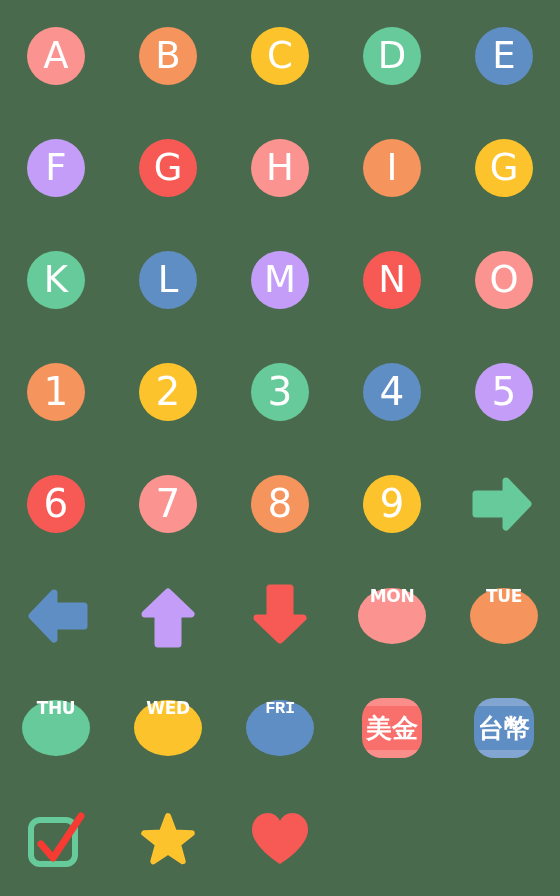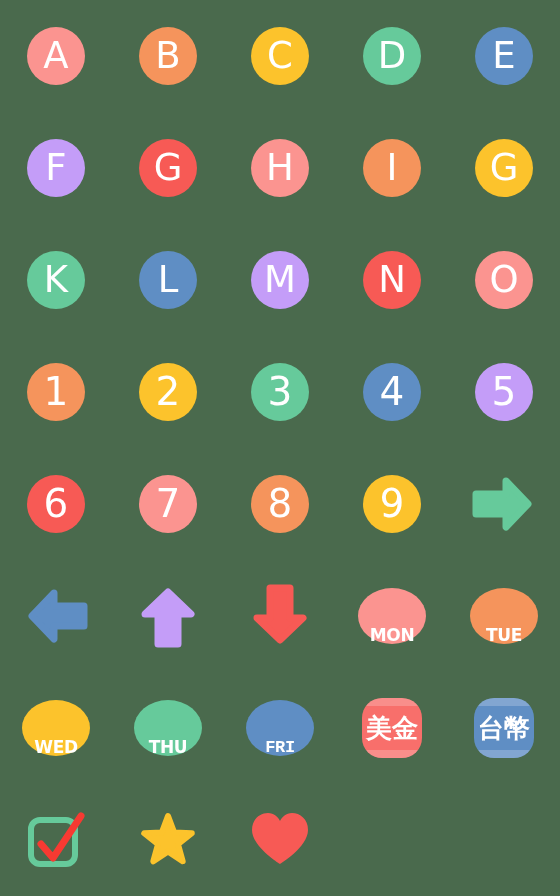--- a/index.html
+++ b/index.html
@@ -56,21 +56,21 @@
   .badge .glyph.num {
     font-size: 39px;
   }
 
   
   .ellipse {
     width: 68px;
     height: 56px;
     border-radius: 50%;
     display: flex;
-    align-items: flex-end;
+    align-items: flex-start;
     justify-content: center;
   }
   .ellipse .glyph {
     color: #ffffff;
     font-size: 17px;
     font-weight: bold;
     letter-spacing: -0.3px;
     line-height: 1;
     font-family: "DejaVu Sans", sans-serif;
   }
@@ -265,27 +265,27 @@
       <div class="ellipse" style="background: rgb(251, 148, 144);">
         <span class="glyph" style="color: rgb(255, 255, 255);">MON</span>
       </div>
     </div>
     <div class="cell">
       <div class="ellipse" style="background: rgb(245, 148, 92);">
         <span class="glyph" style="color: rgb(255, 255, 255);">TUE</span>
       </div>
     </div>
     <div class="cell">
+      <div class="ellipse" style="background: rgb(102, 202, 155);">
+        <span class="glyph" style="color: rgb(255, 255, 255);">THU</span>
+      </div>
+    </div>
+    <div class="cell">
       <div class="ellipse" style="background: rgb(252, 195, 44);">
         <span class="glyph" style="color: rgb(255, 255, 255);">WED</span>
-      </div>
-    </div>
-    <div class="cell">
-      <div class="ellipse" style="background: rgb(102, 202, 155);">
-        <span class="glyph" style="color: rgb(255, 255, 255);">THU</span>
       </div>
     </div>
     <div class="cell">
       <div class="ellipse" style="background: rgb(95, 142, 196);">
         <span class="glyph" style="color: rgb(255, 255, 255); font-family: Liberation Mono, monospace;">FRI</span>
       </div>
     </div>
     <div class="cell">
       <div class="cjk-square" style="background: rgb(248, 111, 107);">
         <span class="glyph" style="color: rgb(255, 255, 255);">美金</span>

